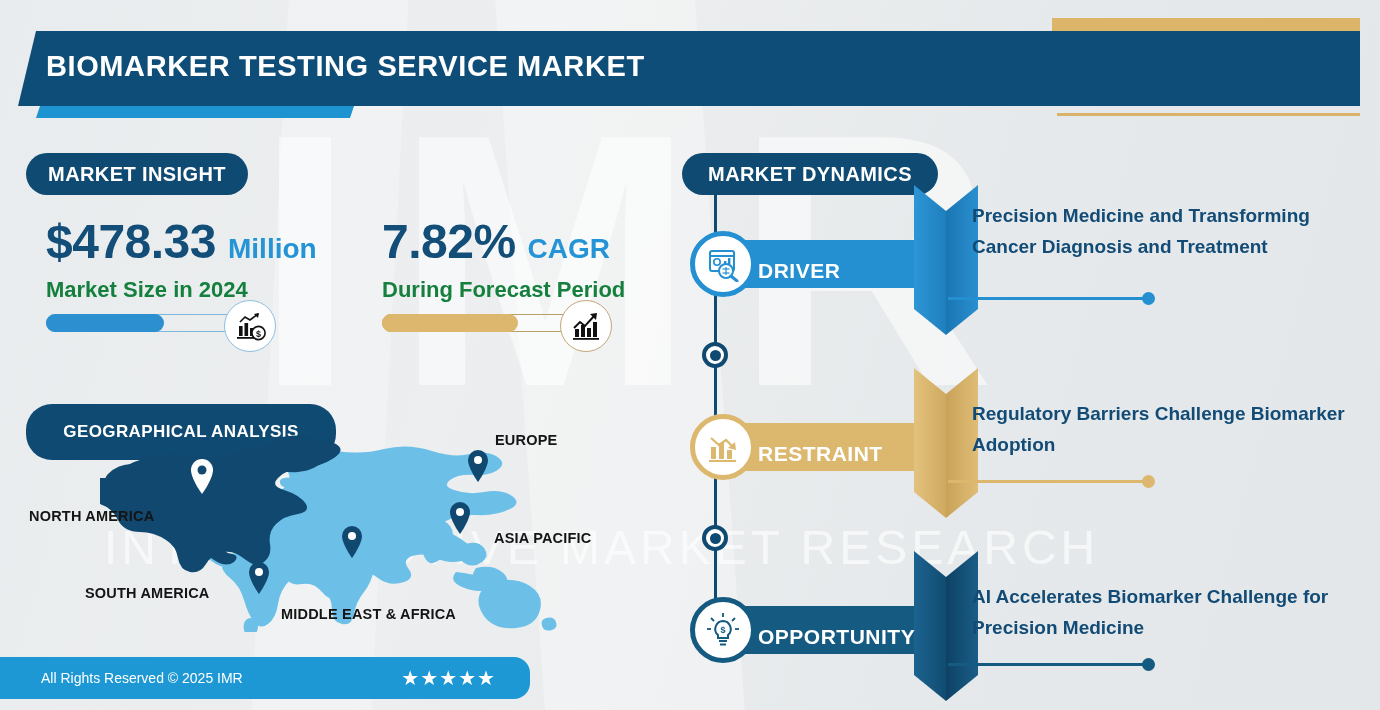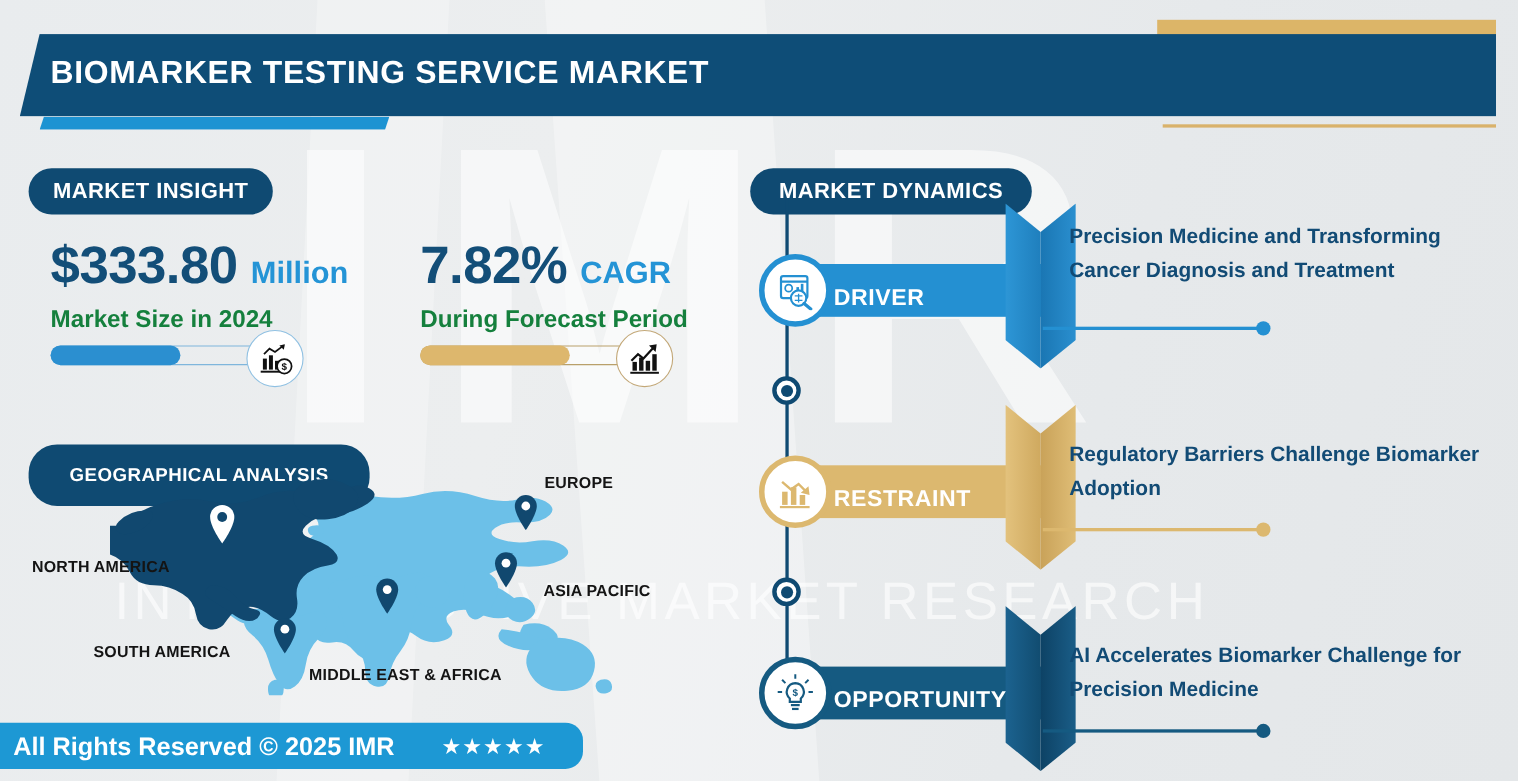--- a/index.html
+++ b/index.html
@@ -203,21 +203,21 @@
   #row-opportunity .dyn-dot  { left: 452px; top: 107px; background: #155a81; }
 
   
   .footer {
     position: absolute; left: 0px; top: 657px; width: 530px; height: 42px;
     background: #1d98d4;
     border-top-right-radius: 16px; border-bottom-right-radius: 16px;
     display: flex; align-items: center;
   }
   .footer-text {
-    margin-left: 12px; font-size: 23px; font-weight: bold; color: #fff;
+    margin-left: 41px; font-size: 14px; font-weight: normal; color: #fff;
     white-space: nowrap;
   }
   .footer-stars {
     margin-left: auto; margin-right: 34px; font-size: 20px; color: #fff;
     letter-spacing: 1px;
   }
 </style>
 </head>
 <body>
 
@@ -232,21 +232,21 @@
   <div class="gold-top"></div>
   <div class="header-bar"></div>
   <div class="header-title">BIOMARKER TESTING SERVICE MARKET</div>
   <div class="header-underline"></div>
   <div class="gold-line"></div>
 
   <div class="pill" id="pill-insight">MARKET INSIGHT</div>
 
   <div class="kpi" id="kpi-size">
     <div class="value-row">
-      <span class="big">$333.80</span>
+      <span class="big">$478.33</span>
       <span class="unit">Million</span>
     </div>
     <div class="sub">Market Size in 2024</div>
   </div>
 
   <div class="kpi" id="kpi-cagr">
     <div class="value-row">
       <span class="big">7.82%</span>
       <span class="unit">CAGR</span>
     </div>

